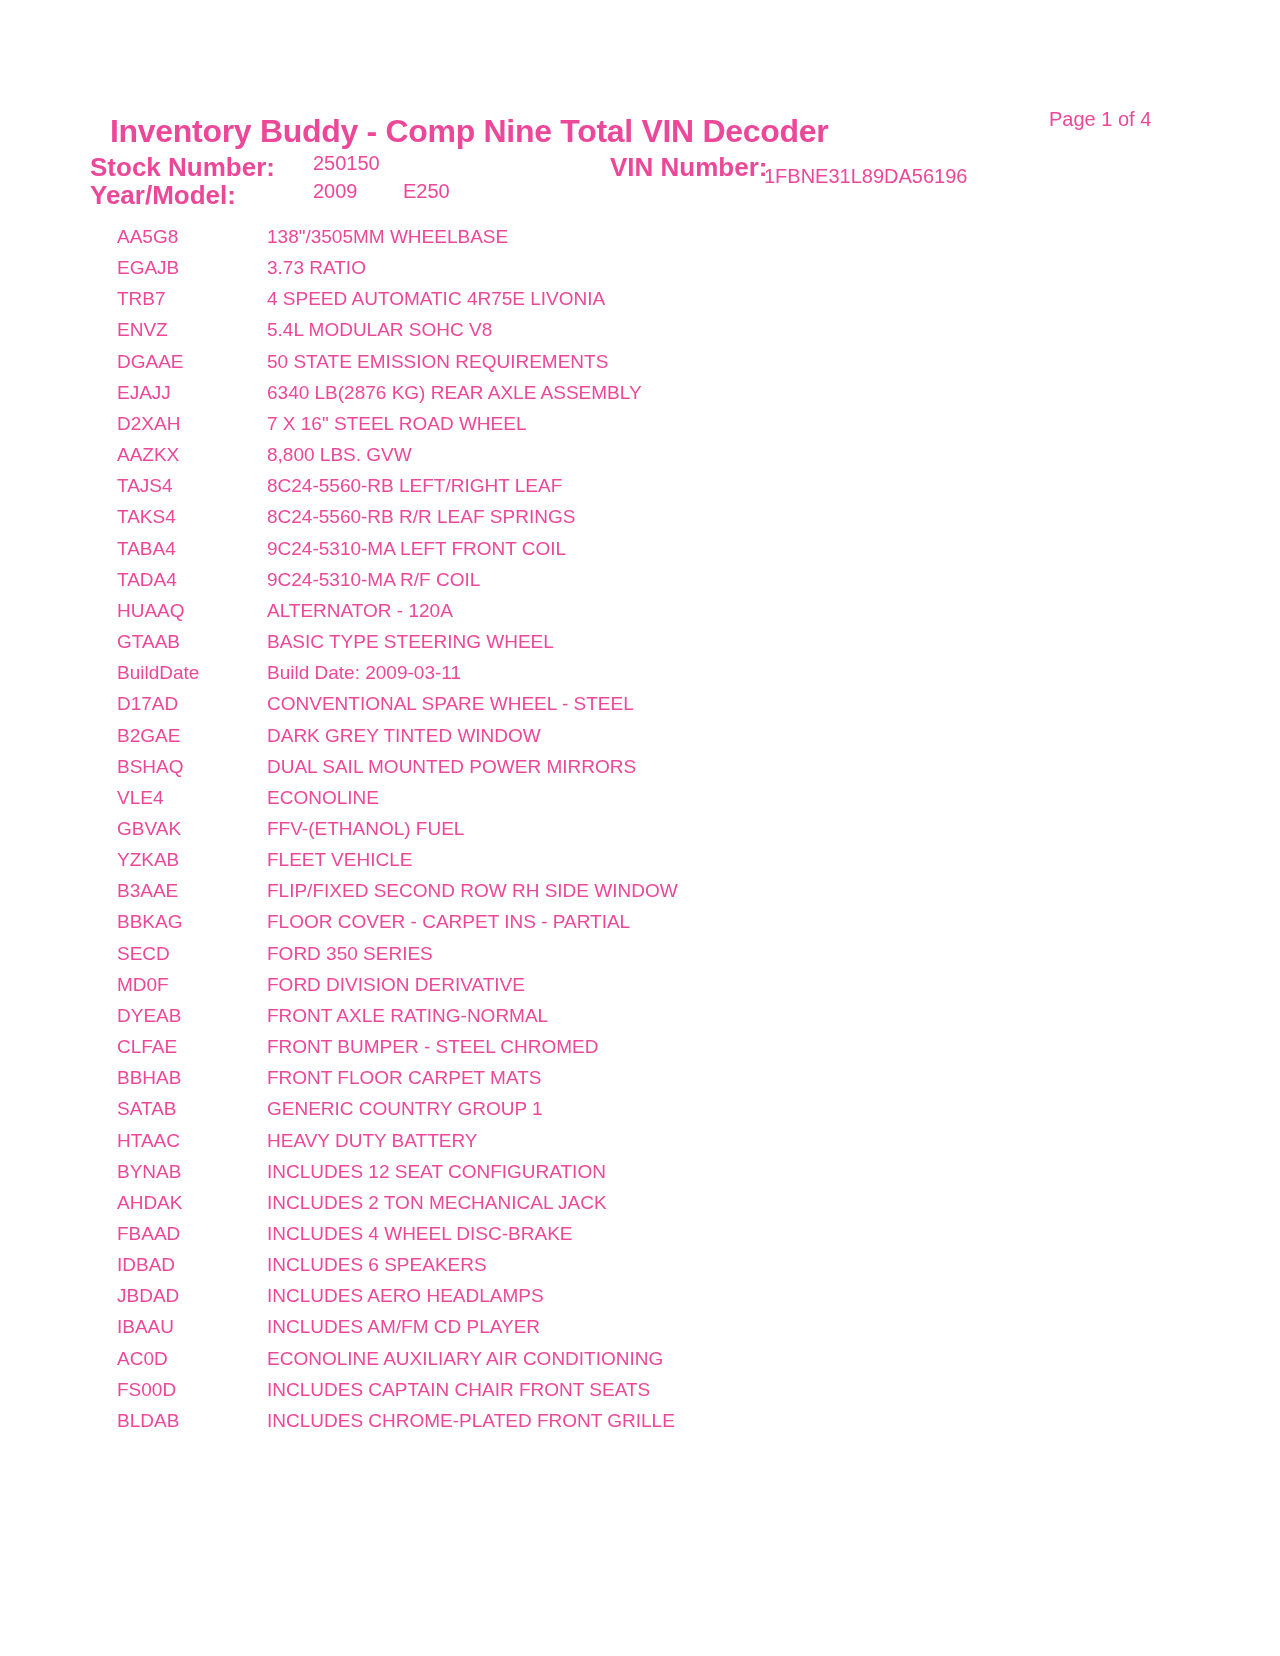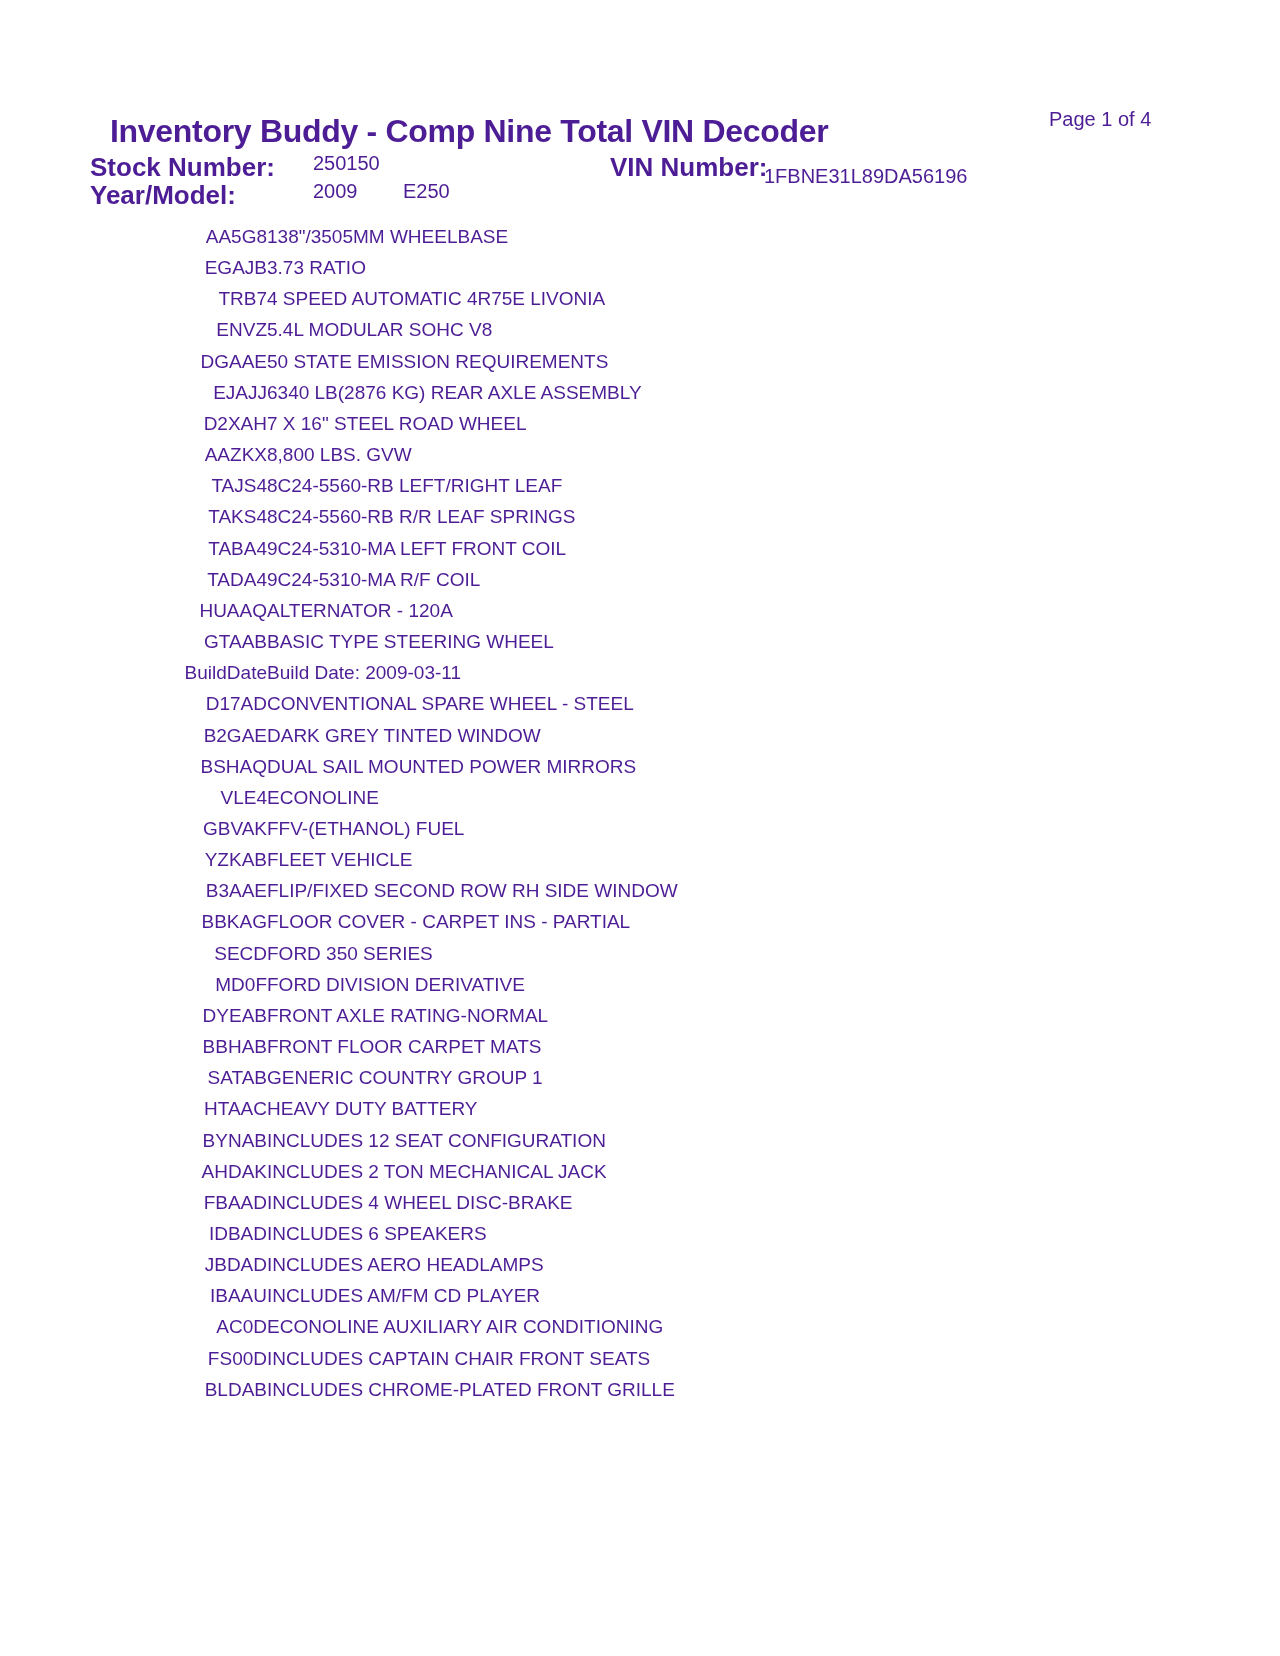--- a/index.html
+++ b/index.html
@@ -6,21 +6,21 @@
     margin: 0;
     padding: 0;
     background: #ffffff;
   }
   .page {
     position: relative;
     width: 1280px;
     height: 1656px;
     background: #ffffff;
     font-family: "Liberation Sans", sans-serif;
-    color: #4c1d95;
+    color: #ec4899;
     overflow: hidden;
   }
   .doc-title {
     position: absolute;
     left: 110px;
     top: 113px;
     font-size: 32px;
     font-weight: 700;
     letter-spacing: -0.3px;
     white-space: nowrap;
@@ -59,21 +59,20 @@
   .option-row {
     display: flex;
     height: 31.17px;
     line-height: 31.17px;
     font-size: 19px;
     white-space: nowrap;
   }
   .option-code {
     width: 150px;
     flex: 0 0 150px;
-    text-align: right;
   }
   .option-description {
     flex: 1;
   }
 </style>
 </head>
 <body>
 
 <div class="page">
 
@@ -190,20 +189,24 @@
     </div>
       <div class="option-row">
       <span class="option-code">MD0F</span>
       <span class="option-description">FORD DIVISION DERIVATIVE</span>
     </div>
       <div class="option-row">
       <span class="option-code">DYEAB</span>
       <span class="option-description">FRONT AXLE RATING-NORMAL</span>
     </div>
       <div class="option-row">
+      <span class="option-code">CLFAE</span>
+      <span class="option-description">FRONT BUMPER - STEEL CHROMED</span>
+    </div>
+      <div class="option-row">
       <span class="option-code">BBHAB</span>
       <span class="option-description">FRONT FLOOR CARPET MATS</span>
     </div>
       <div class="option-row">
       <span class="option-code">SATAB</span>
       <span class="option-description">GENERIC COUNTRY GROUP 1</span>
     </div>
       <div class="option-row">
       <span class="option-code">HTAAC</span>
       <span class="option-description">HEAVY DUTY BATTERY</span>

